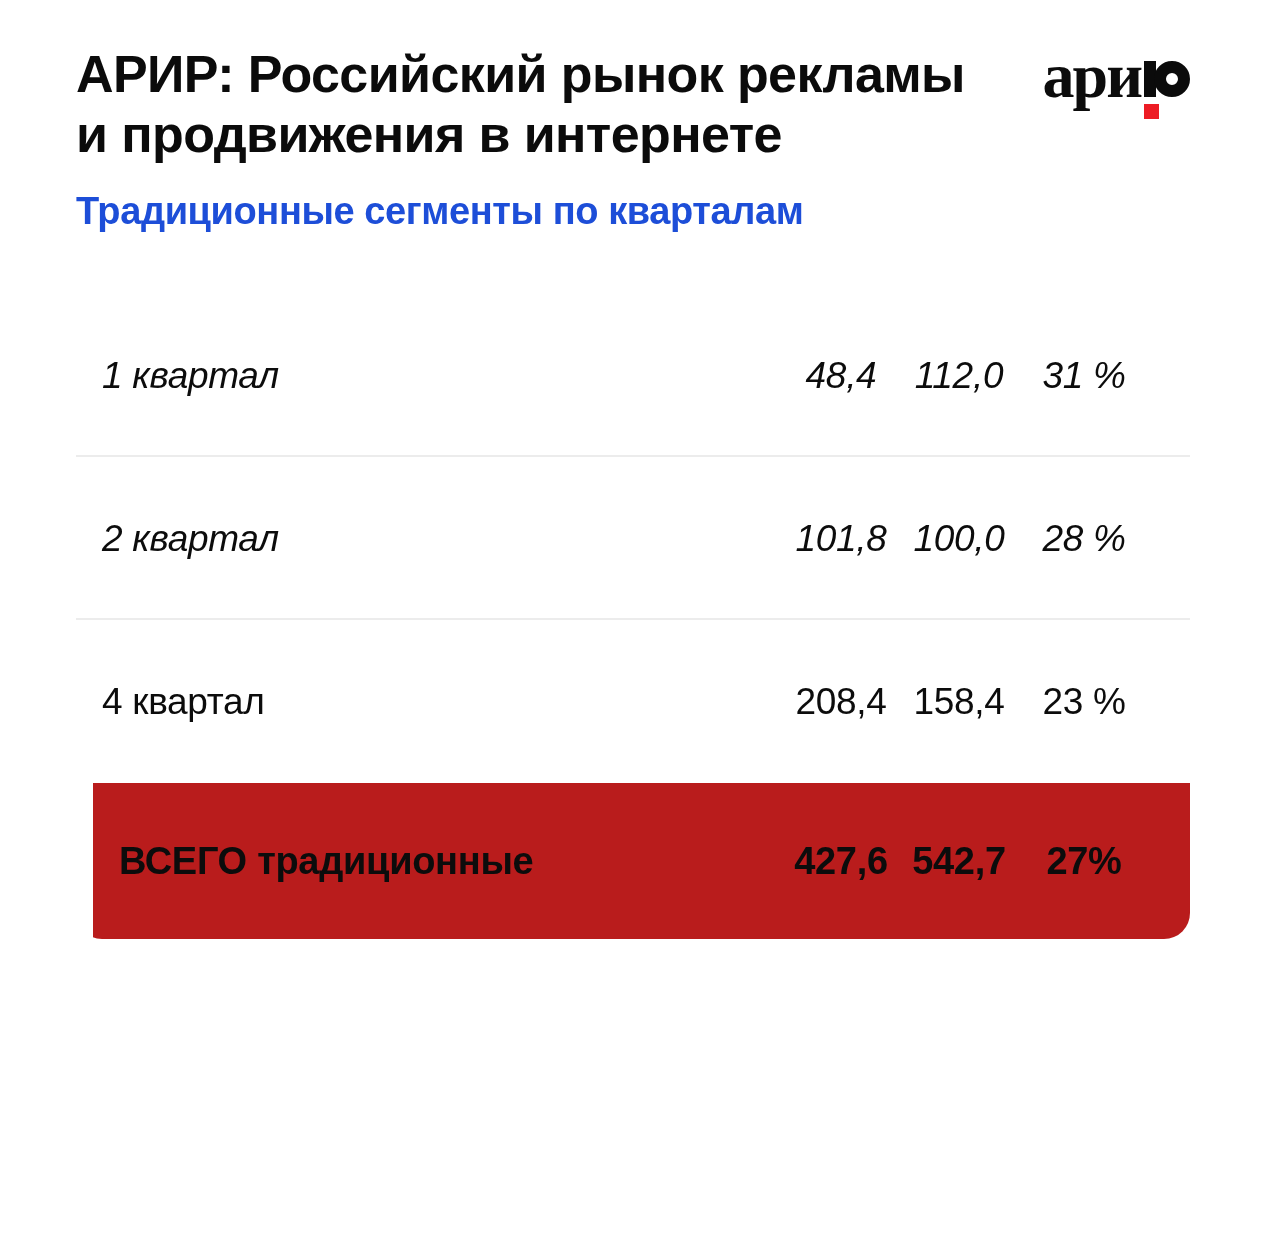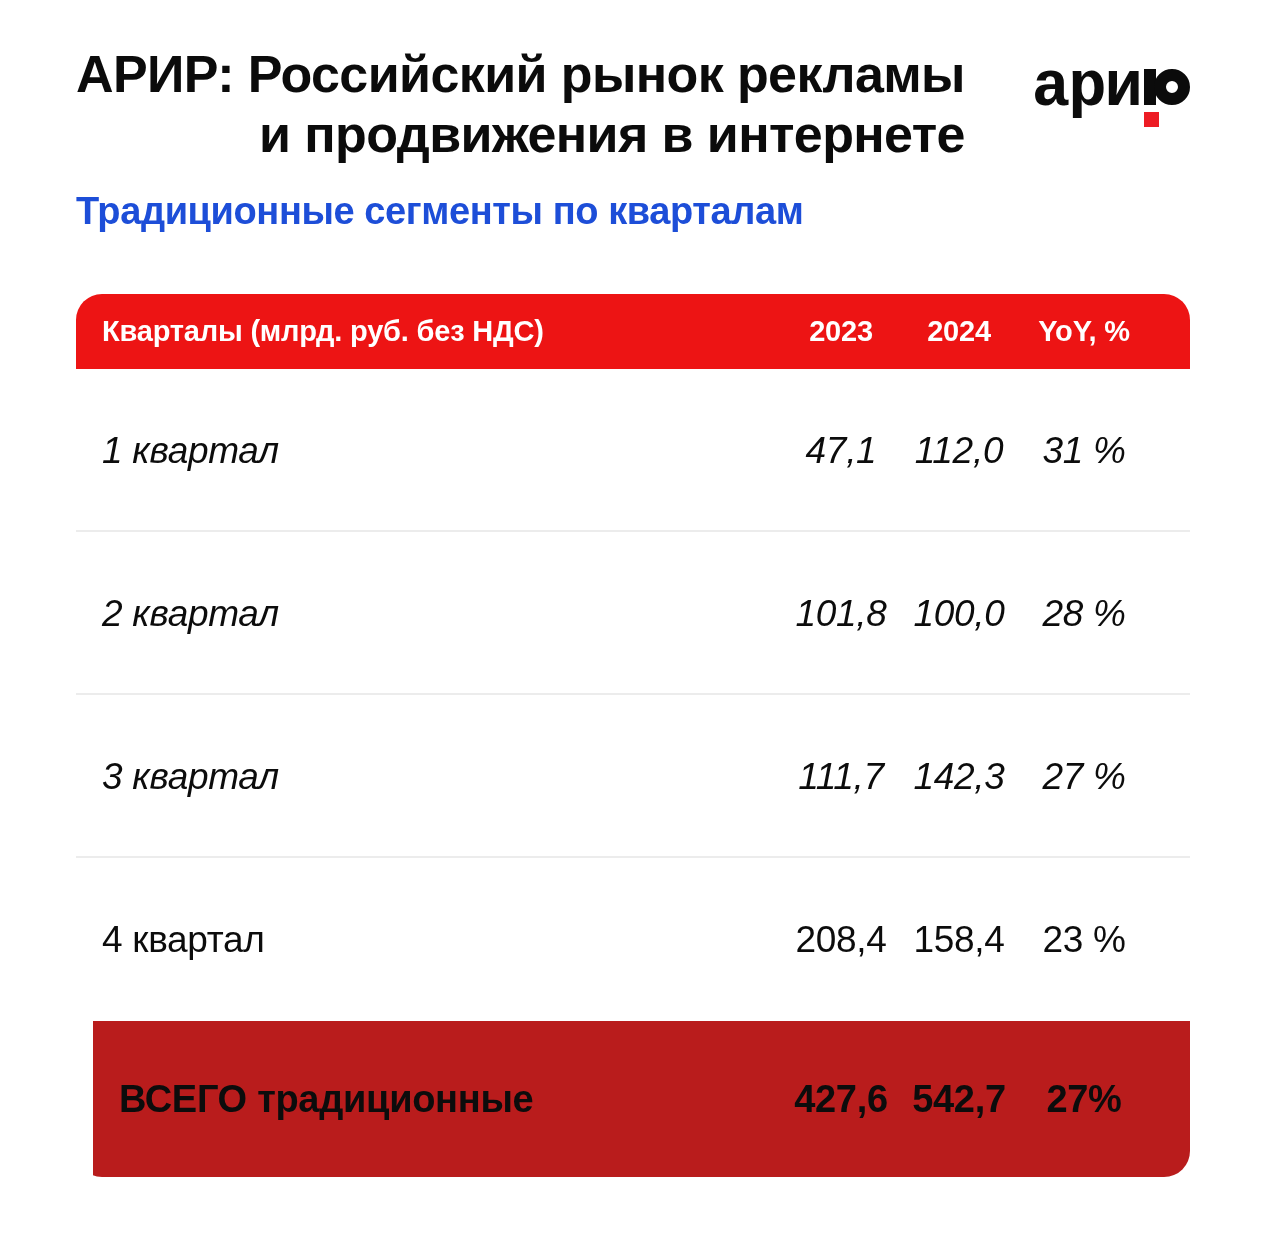--- a/index.html
+++ b/index.html
@@ -22,29 +22,28 @@
     padding-top: 44px;
   }
   .title {
     margin: 0;
     font-size: 52px;
     line-height: 60px;
     font-weight: 700;
     letter-spacing: -0.6px;
     color: #0b0b0b;
   }
-  .title .tl { display: block; text-align: right; }
+  .title .tl { display: block; }
 
   
   .logo {
-    font-family: Liberation Mono, monospace;
+    font-family: Liberation Serif, serif;
     font-weight: 700;
     font-size: 64px;
     letter-spacing: -2px;
-    margin-top: 12px;
     white-space: nowrap;
     line-height: 1;
   }
   .logo-glyph {
     display: inline-block;
     position: relative;
     width: 46px;
     height: 36px;
     margin-left: 3px;
   }
@@ -118,47 +117,35 @@
     </h1>
 
     <div class="logo"><span>ари</span><span class="logo-glyph"><i class="lg-stem"></i><i class="lg-ring"></i><i class="lg-dot"></i></span>
     </div>
   </div>
 
   <h2 class="subtitle">Традиционные сегменты по кварталам</h2>
 
   <div class="card">
 
-    <div class="thead grid">
-      <div>Кварталы (млрд. руб. без НДС)</div>
-      <div class="num">2023</div>
-      <div class="num">2024</div>
-      <div class="num">YoY, %</div>
-    </div>
 
     <div class="trow sep grid">
       <div>1 квартал</div>
-      <div class="num">47,1</div>
+      <div class="num">48,4</div>
       <div class="num">112,0</div>
       <div class="num">31 %</div>
     </div>
 
     <div class="trow sep grid">
       <div>2 квартал</div>
       <div class="num">101,8</div>
       <div class="num">100,0</div>
       <div class="num">28 %</div>
     </div>
 
-    <div class="trow sep grid">
-      <div>3 квартал</div>
-      <div class="num">111,7</div>
-      <div class="num">142,3</div>
-      <div class="num">27 %</div>
-    </div>
 
     <div class="trow grid">
       <div>4 квартал</div>
       <div class="num">208,4</div>
       <div class="num">158,4</div>
       <div class="num">23 %</div>
     </div>
 
     <div class="trow total grid">
       <div>ВСЕГО традиционные</div>

